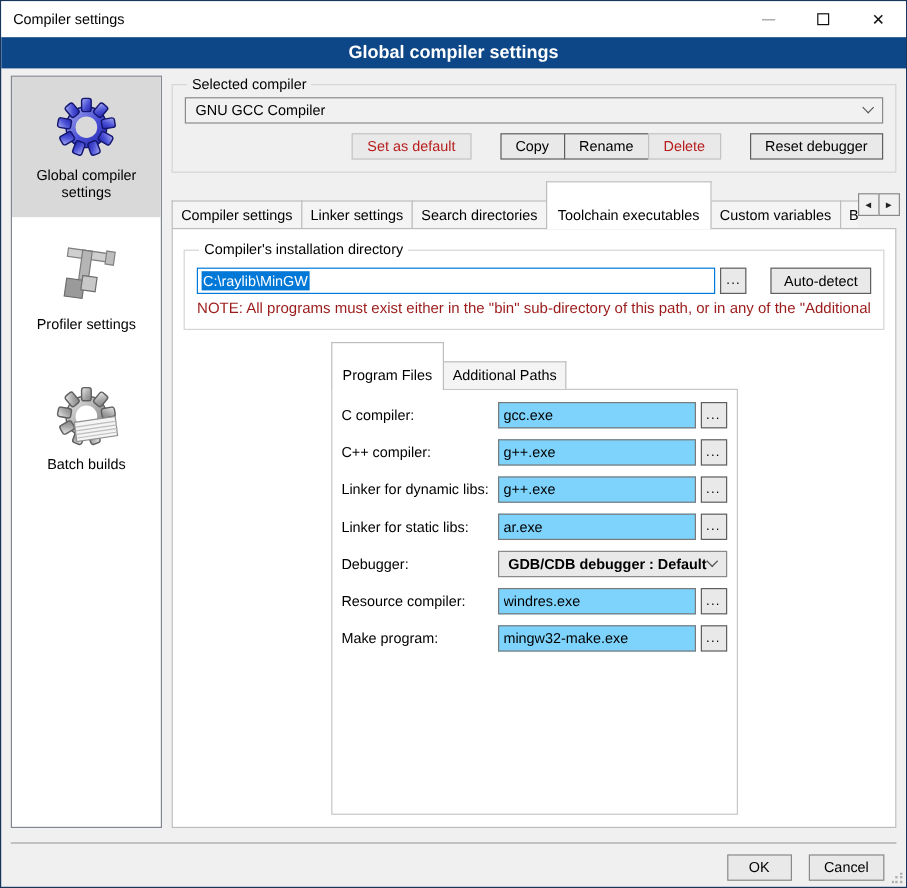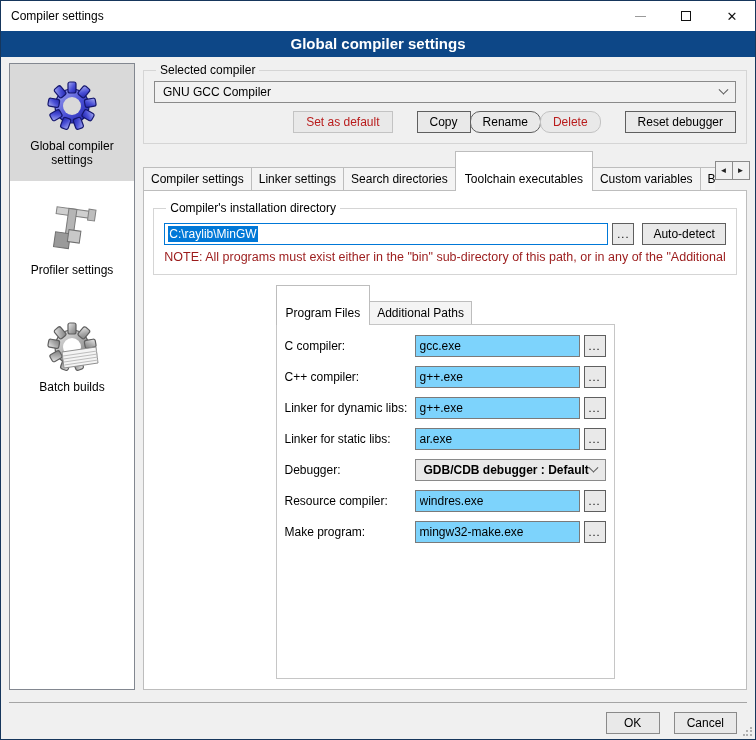--- a/index.html
+++ b/index.html
@@ -37,40 +37,40 @@
     align-items:center; padding:0 8px; font-size:12px; color:#000; }
   .combo .chev { margin-left:auto; width:7px; height:7px; border-right:1px solid #555;
     border-bottom:1px solid #555; transform:rotate(45deg) translate(-2px,-2px); }
   
   .btn { height:22px; background:#e9e9e9; border:1px solid #5f5f5f; font-size:12px;
     color:#000; display:flex; align-items:center; justify-content:center; padding:0 12px;
     font-family:"Liberation Sans",sans-serif; }
   .btn.disabled { border-color:#c3c3c3; color:#b91c1c; }
   .btn-row { display:flex; justify-content:flex-end; margin-top:8px; }
   .gap-l { margin-left:24px; }
-  .flush { margin-left:-1px;border-radius:10px; }
+  .flush { margin-left:-1px; }
   
   .tabstrip { display:flex; align-items:flex-end; margin-top:7px; position:relative; z-index:2; }
   .tab { font-size:12px; padding:4px 7px; background:#f4f4f4; border:1px solid #bdbdbd;
     border-bottom:none; white-space:nowrap; color:#000; margin-left:-1px; }
   .tab:first-child { margin-left:0; }
   .tab.active { background:#fff; padding:20px 9px 5px; margin-bottom:-1px; position:relative; z-index:3; }
   .tab.clipped { flex:1 1 auto; min-width:0; overflow:hidden; border-right:none; }
   .tab-scroll { width:18px; height:19px; flex:none; background:#f0f0f0; border:1px solid #8a8a8a;
     font-size:8px; display:flex; align-items:center; justify-content:center; color:#222; align-self:center; }
   .tab-scroll + .tab-scroll { margin-left:-1px; }
   .tabpage { flex:1; background:#fff; border:1px solid #bdbdbd; padding:10px 10px 10px;
     display:flex; flex-direction:column; min-height:0;align-items:center; }
   
   .dir-row { display:flex; margin-top:4px; }
   .textbox { flex:1; height:22px; border:1px solid var(--selection-bg,#0078d7); background:#fff;
     font-size:12px; display:flex; align-items:center; padding:0 3px; overflow:hidden; white-space:nowrap; }
   .textbox .sel { background:var(--selection-bg,#0078d7); color:#fff; padding:1px 1px; }
   .browse { width:22px; height:22px; margin-left:4px; padding:0; font-size:11px; flex:none; letter-spacing:1px; }
-  .autodetect { margin-left:8px; padding:0 10px; flex:none; }
+  .autodetect { margin-left:20px; padding:0 10px; flex:none; }
   .note { margin-top:5px; font-size:12.5px; color:var(--note-red,#9b1b1b);
     white-space:nowrap; overflow:hidden; }
   
   .notebook { flex:1; display:flex; flex-direction:column; margin-top:10px; min-height:0; }
   .ntabs { display:flex; align-items:flex-end; position:relative; z-index:2; }
   .panel { flex:1; border:1px solid #c6c6c6; background:#fff; padding:10px 8px; }
   .frow { display:flex; align-items:center; margin-bottom:9px; }
   .frow-label { width:130px; flex:none; font-size:12px; color:#000; }
   .frow input[type=text] { flex:1; height:22px; border:1px solid #7a7a7a; font-size:12px;
     padding:0 4px; font-family:"Liberation Sans",sans-serif; color:#000; background:#7dd3fc; }

